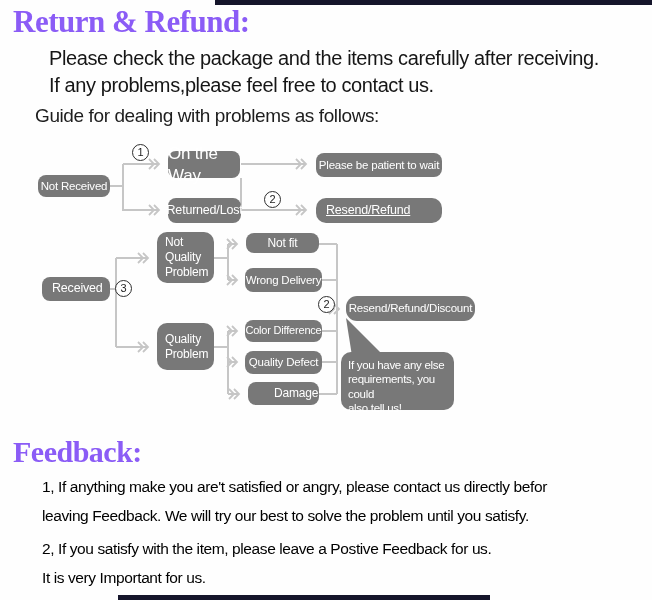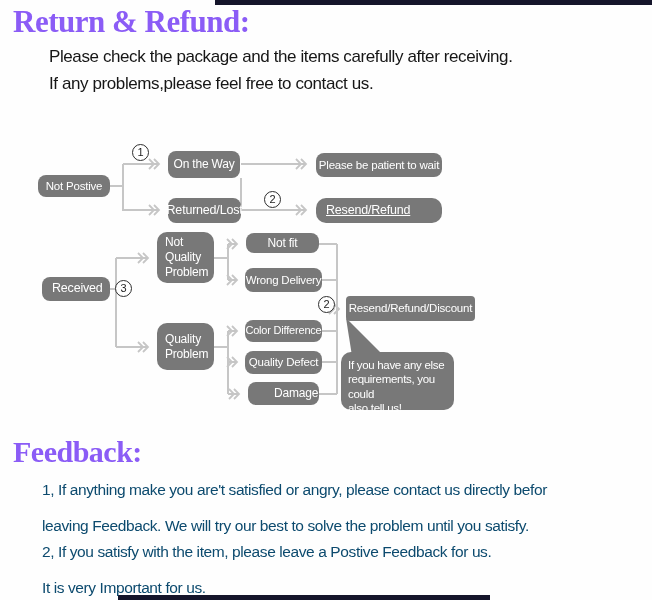--- a/index.html
+++ b/index.html
@@ -24,34 +24,34 @@
     color:#8b5cf6;
     letter-spacing:-0.5px;
     white-space:nowrap;
   }
   #page-title{left:13px;top:4px;font-size:31px;}
   #feedback-heading{left:13px;top:435px;font-size:30px;}
 
   .body-text{
     position:absolute;
     color:#161616;
-    font-size:17px;
+    font-size:20px;
     letter-spacing:-0.4px;
     white-space:nowrap;
   }
   #intro-line-1{left:49px;top:47px;}
   #intro-line-2{left:49px;top:74px;}
   #guide-heading{left:35px;top:105px;font-size:19px;color:#1d1d1d;}
 
   .para{
     position:absolute;
-    color:#0c4a6e;
+    color:#000000;
     font-size:15.5px;
     letter-spacing:-0.4px;
-    line-height:36px;
+    line-height:29px;
     white-space:pre-line;
   }
   #feedback-para-1{left:42px;top:472px;}
   #feedback-para-2{left:42px;top:534px;}
 
   #connector-svg{position:absolute;left:0;top:0;z-index:1;}
 
   .node{
     position:absolute;
     z-index:2;
@@ -63,33 +63,33 @@
     display:flex;
     align-items:center;
     justify-content:center;
     box-sizing:border-box;
     white-space:pre-line;
     line-height:1.25;
   }
   .node.left{justify-content:flex-start;}
 
   #node-not-received{left:38px;top:175px;width:72px;height:22px;font-size:11.5px;}
-  #node-on-the-way{left:168px;top:151px;width:72px;height:27px;font-size:12px;}
+  #node-on-the-way{left:168px;top:151px;width:72px;height:27px;font-size:17px;}
   #node-please-wait{left:316px;top:153px;width:126px;height:24px;font-size:11.5px;}
   #node-returned-lost{left:168px;top:198px;width:73px;height:25px;font-size:12.5px;}
   #node-resend-refund{left:316px;top:198px;width:126px;height:25px;font-size:12.5px;padding-left:10px;border-radius:10px;text-decoration:underline;}
   #node-received{left:42px;top:277px;width:68px;height:24px;padding-left:10px;font-size:12.5px;}
   #node-not-quality-problem{left:157px;top:232px;width:57px;height:51px;padding-left:8px;border-radius:10px;}
   #node-not-fit{left:246px;top:233px;width:73px;height:20px;}
   #node-wrong-delivery{left:245px;top:268px;width:77px;height:24px;font-size:11.5px;}
   #node-quality-problem{left:157px;top:323px;width:57px;height:47px;padding-left:8px;border-radius:10px;}
   #node-color-difference{left:245px;top:320px;width:77px;height:22px;font-size:11px;}
   #node-quality-defect{left:245px;top:351px;width:77px;height:23px;font-size:11.5px;}
   #node-damage{left:248px;top:382px;width:71px;height:23px;padding-left:26px;}
-  #node-resend-refund-discount{left:346px;top:296px;width:129px;height:25px;font-size:11.5px;border-radius:4px;}
+  #node-resend-refund-discount{left:346px;top:296px;width:129px;height:25px;font-size:11.5px;border-radius:11px;}
 
   #speech-bubble{
     left:341px;top:352px;width:113px;height:58px;
     padding:6px 7px;border-radius:10px;
     align-items:flex-start;justify-content:flex-start;
     font-size:11.5px;letter-spacing:-0.3px;
   }
 
   .step-badge{
     position:absolute;
@@ -112,20 +112,21 @@
 <body>
 
 <div id="stage">
 
   <div id="top-bar" class="bar"></div>
   <div id="bottom-bar" class="bar"></div>
 
   <div id="page-title" class="serif-heading">Return &amp; Refund:</div>
   <div id="intro-line-1" class="body-text">Please check the package and the items carefully after receiving.</div>
   <div id="intro-line-2" class="body-text">If any problems,please feel free to contact us.</div>
+  <div id="guide-heading" class="body-text">Guide for dealing with problems as follows:</div>
 
   <svg id="connector-svg" width="652" height="600" viewBox="0 0 652 600">
     <defs>
       <marker id="arrow" markerWidth="14" markerHeight="14" refX="10" refY="6" orient="auto" markerUnits="userSpaceOnUse">
         <path d="M1,1 L6,6 L1,11 M6,1 L11,6 L6,11" stroke="#c6c6c6" stroke-width="1.8" fill="none"></path>
       </marker>
     </defs>
     <g stroke="#c6c6c6" stroke-width="2" fill="none">
 
       <path d="M110,186 L123,186"></path>
@@ -155,21 +156,21 @@
       <path d="M322,331 L337,331"></path>
       <path d="M322,362 L337,362"></path>
       <path d="M319,394 L337,394"></path>
       <path d="M337,244 L337,394"></path>
       <path d="M337,309 L338,309" marker-end="url(#arrow)"></path>
     </g>
 
     <polygon points="346,318 384,356 352,356" fill="#787878"></polygon>
   </svg>
 
-  <div id="node-not-received" class="node">Not Postive</div>
+  <div id="node-not-received" class="node">Not Received</div>
   <div id="node-on-the-way" class="node">On the Way</div>
   <div id="node-please-wait" class="node">Please be patient to wait</div>
   <div id="node-returned-lost" class="node">Returned/Lost</div>
   <div id="node-resend-refund" class="node left">Resend/Refund</div>
   <div id="node-received" class="node left">Received</div>
   <div id="node-not-quality-problem" class="node left">Not
 Quality
 Problem</div>
   <div id="node-not-fit" class="node">Not fit</div>
   <div id="node-wrong-delivery" class="node">Wrong Delivery</div>

